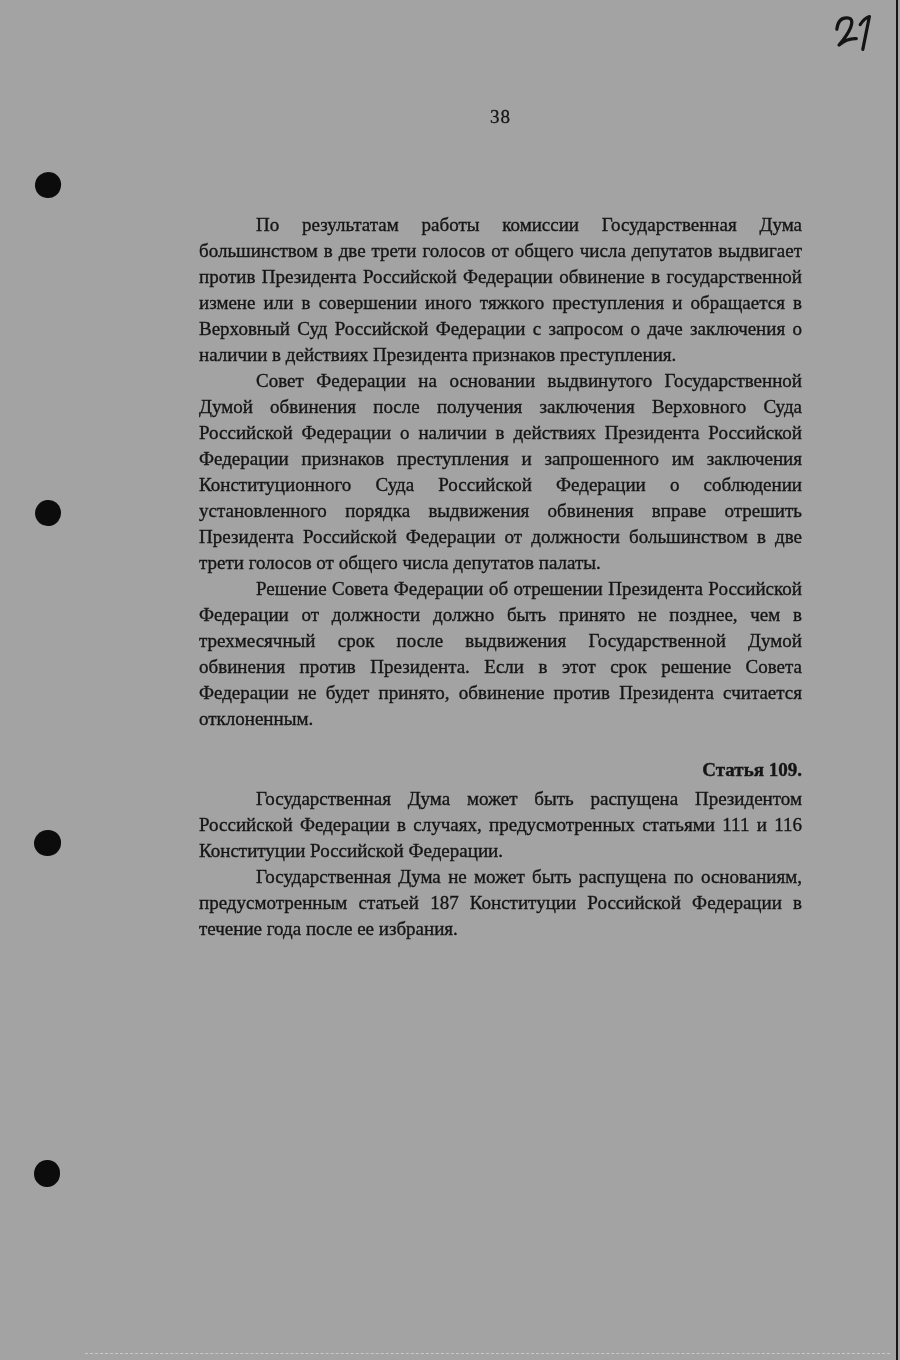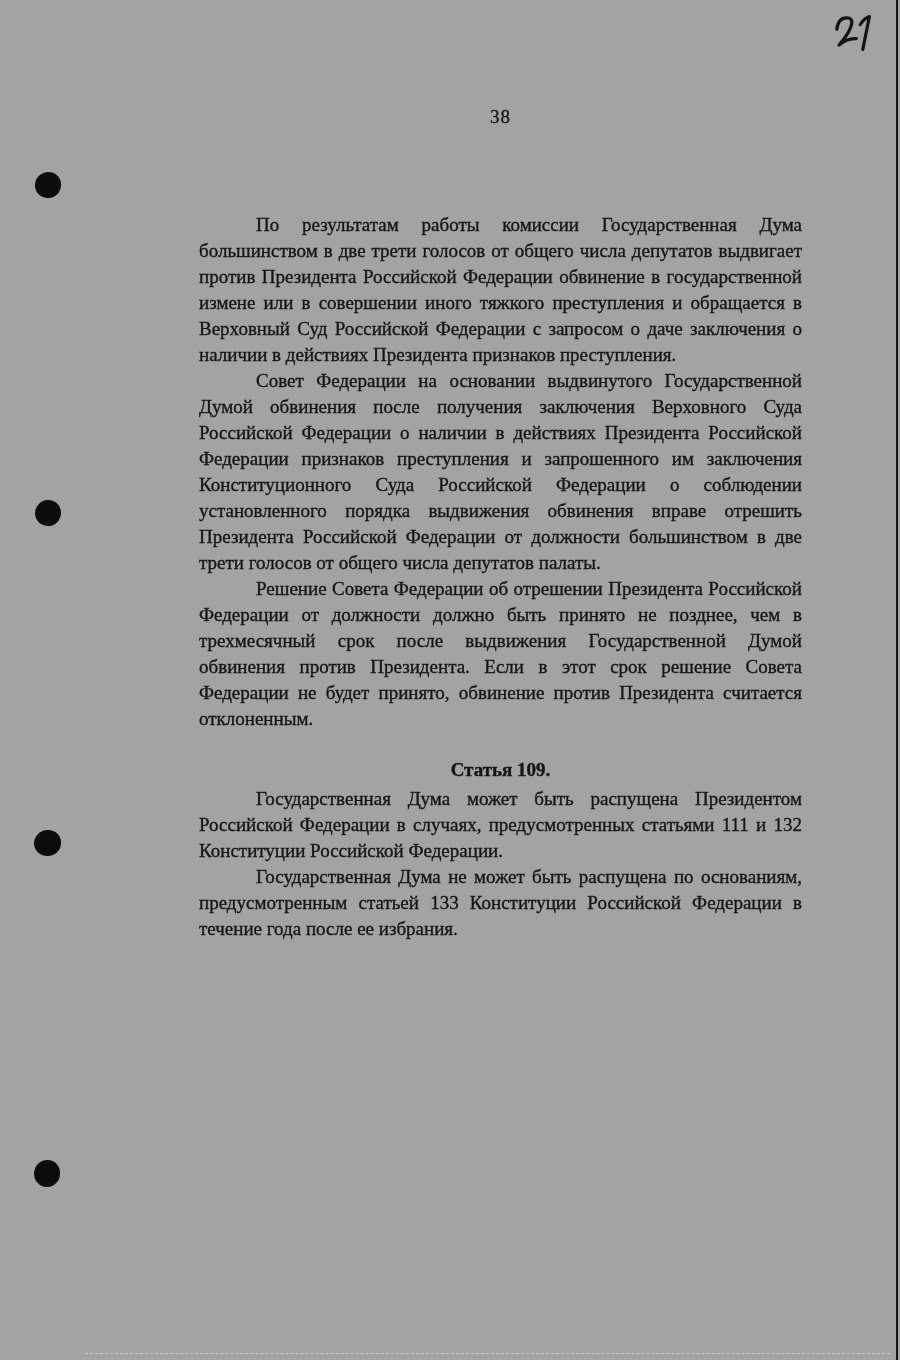--- a/index.html
+++ b/index.html
@@ -78,21 +78,21 @@
     margin-top: 48px;
     -webkit-text-stroke: 0.35px;
   }
   .text-column p {
     margin: 0;
     text-indent: 57px;
     text-align: justify;
   }
   .article-heading {
     margin: 25px 0 3px 0;
-    text-align: center;
+    text-align: right;
     font-weight: 700;
     font-size: 19px;
   }
 </style>
 </head>
 <body>
 
 <div class="page">
 
   <span class="punch-dot d1"></span>
@@ -109,20 +109,20 @@
     </svg>
   </span>
 
   <div class="printed-page-number">38</div>
 
   <div class="text-column">
     <p>По результатам работы комиссии Государственная Дума большинством в две трети голосов от общего числа депутатов выдвигает против Президента Российской Федерации обвинение в государственной измене или в совершении иного тяжкого преступления и обращается в Верховный Суд Российской Федерации с запросом о даче заключения о наличии в действиях Президента признаков преступления.</p>
     <p>Совет Федерации на основании выдвинутого Государственной Думой обвинения после получения заключения Верховного Суда Российской Федерации о наличии в действиях Президента Российской Федерации признаков преступления и запрошенного им заключения Конституционного Суда Российской Федерации о соблюдении установленного порядка выдвижения обвинения вправе отрешить Президента Российской Федерации от должности большинством в две трети голосов от общего числа депутатов палаты.</p>
     <p>Решение Совета Федерации об отрешении Президента Российской Федерации от должности должно быть принято не позднее, чем в трехмесячный срок после выдвижения Государственной Думой обвинения против Президента. Если в этот срок решение Совета Федерации не будет принято, обвинение против Президента считается отклоненным.</p>
     <h3 class="article-heading">Статья 109.</h3>
-    <p>Государственная Дума может быть распущена Президентом Российской Федерации в случаях, предусмотренных статьями 111 и 132 Конституции Российской Федерации.</p>
-    <p>Государственная Дума не может быть распущена по основаниям, предусмотренным статьей 133 Конституции Российской Федерации в течение года после ее избрания.</p>
+    <p>Государственная Дума может быть распущена Президентом Российской Федерации в случаях, предусмотренных статьями 111 и 116 Конституции Российской Федерации.</p>
+    <p>Государственная Дума не может быть распущена по основаниям, предусмотренным статьей 187 Конституции Российской Федерации в течение года после ее избрания.</p>
   </div>
 
   <div class="edge-line"></div>
   <div class="bottom-edge"></div>
 
 </div>
 
 </body></html>

